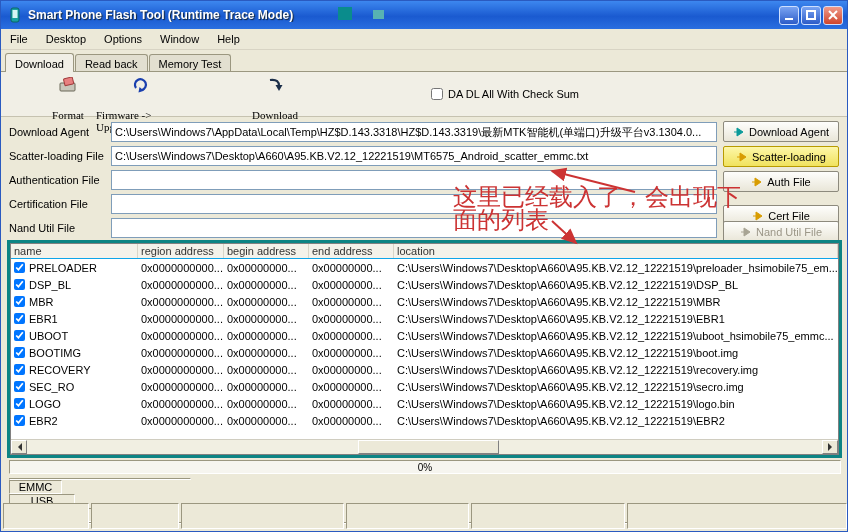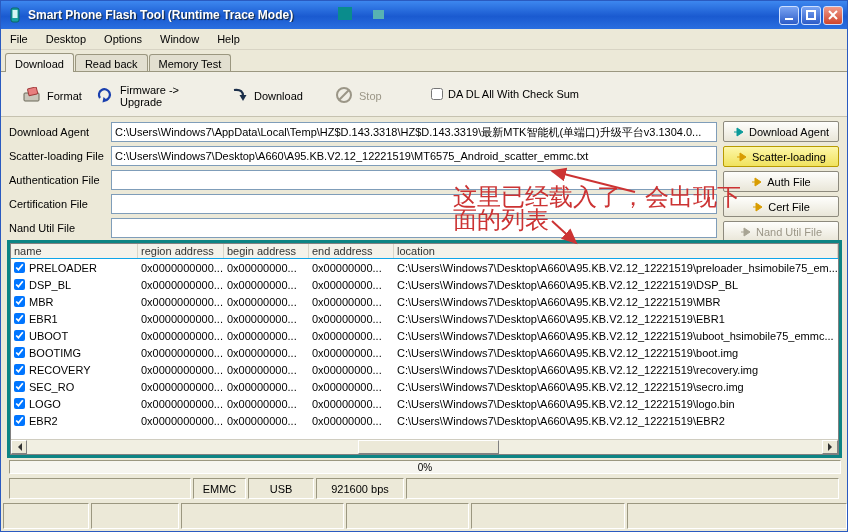--- a/index.html
+++ b/index.html
@@ -28,22 +28,22 @@
 
   
   .tabstrip { position:absolute; top:49px; left:0; right:0; height:22px; display:flex; align-items:flex-end; padding-left:4px; }
   .tab { padding:3px 9px 2px; border:1px solid #9b9780; border-bottom:none; border-radius:3px 3px 0 0;
     background:#e2dfd0; margin-right:1px; cursor:pointer; position:relative; }
   .tab.active { background:#f1efe6; padding-top:4px; z-index:2; font-weight:normal; }
 
   
   .toolbar { position:absolute; top:70px; left:0; right:0; height:46px; background:#f1efe6;
     border-top:1px solid #9b9780; border-bottom:1px solid #c6c2b0; }
-  .tool { position:absolute; top:5px; width:90px; height:38px; display:flex; flex-direction:row;
-    align-items:center; justify-content:flex-start; gap:6px; cursor:pointer; }
+  .tool { position:absolute; top:5px; width:90px; height:38px; display:flex; flex-direction:column;
+    align-items:center; justify-content:flex-start; gap:14px; cursor:pointer;font-family:Liberation Serif, serif; }
   .tool .tool-label { font-size:11px; }
   .tool.disabled { color:#9b9687; cursor:default; }
   .checksum { position:absolute; left:430px; top:16px; display:flex; align-items:center; gap:5px; cursor:pointer; }
   .checksum input { width:12px; height:12px; }
 
   
   .form-row { position:absolute; left:8px; height:20px; display:flex; align-items:center; }
   .form-label { width:102px; line-height:20px; }
   .form-input { position:absolute; left:102px; width:606px; height:20px; border:1px solid #7f9db9;
     background:#fff; font-family:"Liberation Sans",sans-serif; font-size:11px; padding:1px 3px; }
@@ -81,21 +81,21 @@
     border:1px solid; border-color:#fff #808080 #808080 #fff; display:flex; align-items:center; justify-content:center; cursor:pointer; }
   .hs-left { left:0; } .hs-right { right:0; }
   .hs-tri-l { width:0; height:0; border:4px solid transparent; border-right-color:#333; margin-left:-3px; }
   .hs-tri-r { width:0; height:0; border:4px solid transparent; border-left-color:#333; margin-right:-3px; }
   .hs-thumb { position:absolute; top:0; left:42%; width:17%; height:14px; background:#ece9d8;
     border:1px solid; border-color:#fff #808080 #808080 #fff; cursor:pointer; }
 
   
   .progress { position:absolute; left:8px; top:459px; width:832px; height:14px; background:#f6f5ef;
     border:1px solid; border-color:#9b9780 #fff #fff #9b9780; display:flex; align-items:center; justify-content:center; font-size:10px; }
-  .statusrow1 { position:absolute; left:8px; top:477px; width:832px; height:21px; display:flex; }
+  .statusrow1 { position:absolute; left:8px; top:477px; width:832px; height:21px; display:flex;flex-direction:column; }
   .statusrow2 { position:absolute; left:2px; top:502px; width:844px; height:26px; display:flex; }
   .scell { border:1px solid; border-color:#9b9780 #fff #fff #9b9780; margin-right:2px; height:100%;
     display:flex; align-items:center; justify-content:center; background:#ece9d8; }
 </style>
 </head>
 <body>
 
 <div class="window">
 
   <div class="titlebar">
@@ -155,27 +155,20 @@
           </svg></span>
       <span class="tool-label">Firmware -&gt; Upgrade</span>
     </div>
     <div class="tool" style="left:229px">
       <span><svg width="18" height="16">
             <path d="M4 3 C11 2 13 5 13 9" fill="none" stroke="#1c2f4a" stroke-width="2.2"></path>
             <path d="M9.5 8 L16.5 8 L13 14 z" fill="#1c2f4a"></path>
           </svg></span>
       <span class="tool-label">Download</span>
     </div>
-    <div class="tool disabled" style="left:334px">
-      <span><svg width="18" height="18">
-            <circle cx="9" cy="9" r="7" fill="none" stroke="#9b9687" stroke-width="2"></circle>
-            <line x1="4.3" y1="13.7" x2="13.7" y2="4.3" stroke="#9b9687" stroke-width="2"></line>
-          </svg></span>
-      <span class="tool-label">Stop</span>
-    </div>
     <label class="checksum">
       <input type="checkbox" style="">
       <span>DA DL All With Check Sum</span>
     </label>
   </div>
 
   <div class="form-row" style="top:121px;width:708px">
     <span class="form-label">Download Agent</span>
     <input class="form-input" value="C:\Users\Windows7\AppData\Local\Temp\HZ$D.143.3318\HZ$D.143.3319\最新MTK智能机(单端口)升级平台v3.1304.0..." style="">
   </div>
@@ -207,21 +200,21 @@
         <path d="M1 5 H6 M4 1 L10 5 L4 9 z" fill="#d89c00" stroke="#d89c00"></path>
       </svg>
     <span>Scatter-loading</span>
   </div>
   <div class="side-btn" style="top:170px">
     <svg width="11" height="10">
         <path d="M1 5 H6 M4 1 L10 5 L4 9 z" fill="#d89c00" stroke="#d89c00"></path>
       </svg>
     <span>Auth File</span>
   </div>
-  <div class="side-btn" style="top:195px">
+  <div class="side-btn" style="top:204px">
     <svg width="11" height="10">
         <path d="M1 5 H6 M4 1 L10 5 L4 9 z" fill="#d89c00" stroke="#d89c00"></path>
       </svg>
     <span>Cert File</span>
   </div>
   <div class="side-btn disabled" style="top:220px">
     <svg width="11" height="10">
         <path d="M1 5 H6 M4 1 L10 5 L4 9 z" fill="#a8a494" stroke="#a8a494"></path>
       </svg>
     <span>Nand Util File</span>

